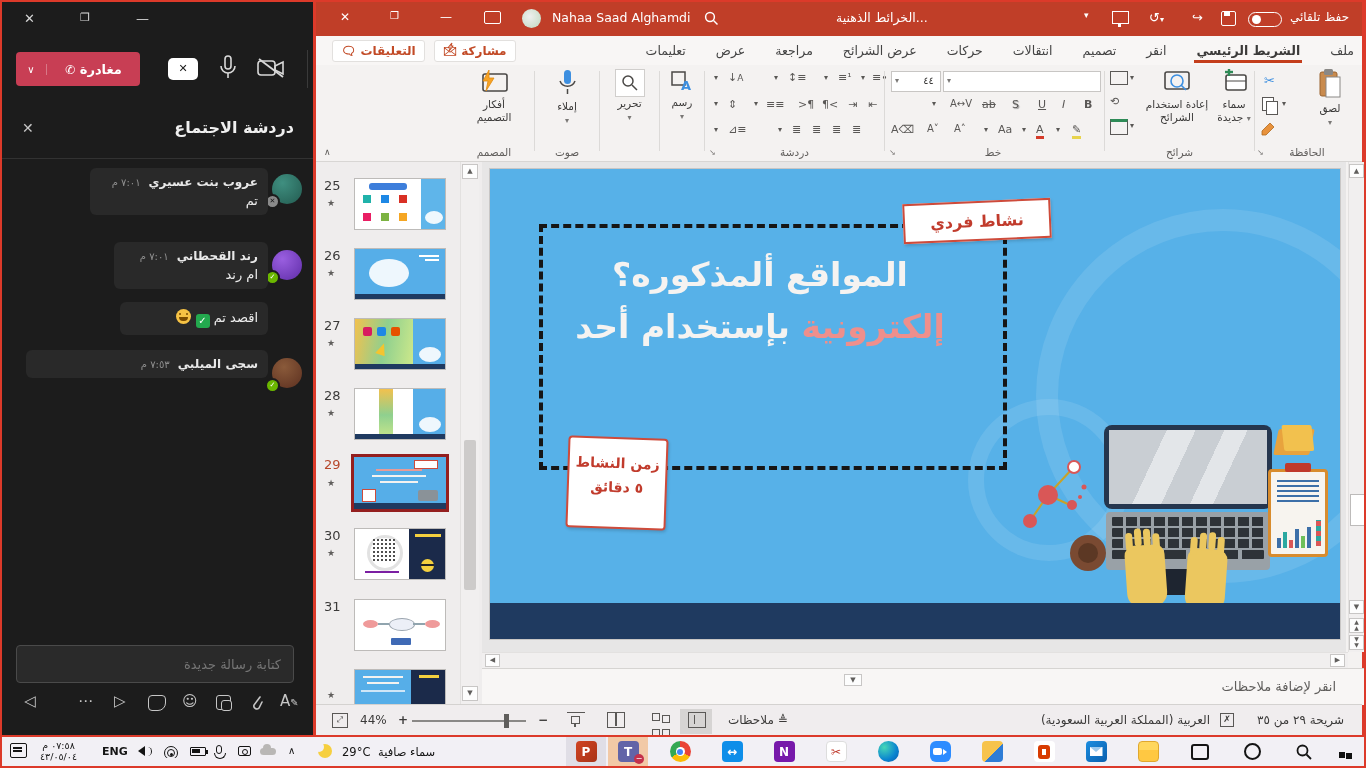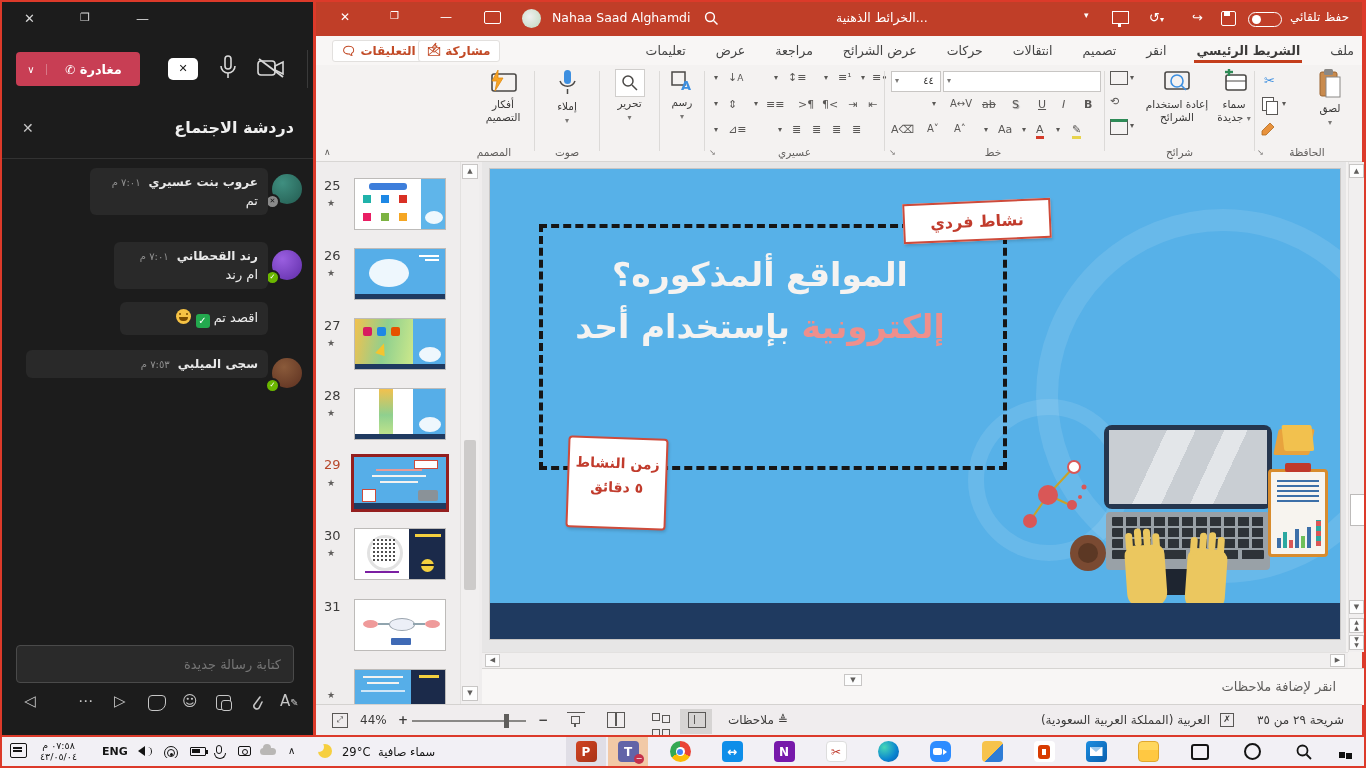--- a/index.html
+++ b/index.html
@@ -194,39 +194,39 @@
           <span style="position:absolute;left:2px;top:0;width:6px;height:4px;background:#fff"></span>
         </span>
       <span class="tb-it" style="left:932px;top:10px;width:32px;height:13px;border:1.4px solid #fff;border-radius:8px">
           <span style="position:absolute;left:3px;top:2px;width:9px;height:9px;border-radius:50%;background:#fff"></span>
         </span>
       <span class="tb-it" style="left:974px;font-size:12px">حفظ تلقائي</span>
     </div>
 
     <div id="tabrow">
       <span class="pillbtn" style="left:16px">🗨 <span>التعليقات</span></span>
-      <span class="pillbtn" style="left:102px">🖄 <span>مشاركة</span></span>
+      <span class="pillbtn" style="left:118px">🖄 <span>مشاركة</span></span>
       <div id="tabs">
         <span class="tab">ملف</span>
         <span class="tab active">الشريط الرئيسي</span>
         <span class="tab">انقر</span>
         <span class="tab">تصميم</span>
         <span class="tab">انتقالات</span>
         <span class="tab">حركات</span>
         <span class="tab">عرض الشرائح</span>
         <span class="tab">مراجعة</span>
         <span class="tab">عرض</span>
         <span class="tab">تعليمات</span>
       </div>
     </div>
 
     <div id="ribbon">
       <span class="ric" style="left:8px;top:82px;font-size:9px">∧</span>
 
-      <div class="bigbtn" style="left:150px;width:74px">
+      <div class="bigbtn" style="left:141px;width:74px">
         <svg width="30" height="26" viewBox="0 0 30 26">
           <rect x="4" y="5" width="24" height="17" rx="2" fill="none" stroke="#4A4846" stroke-width="1.6"></rect>
           <path d="M10 1 L4 12 h5 l-2 10 8-13 h-5z" fill="#F7A325" stroke="#E08A10" stroke-width=".8"></path>
         </svg>
         <div><span>أفكار</span><br><span>التصميم</span></div>
       </div>
       <div class="rgrouplbl" style="left:141px;width:74px">المصمم</div>
       <div class="rsep" style="left:218px"></div>
 
       <div class="bigbtn" style="left:221px;width:60px">
@@ -276,21 +276,21 @@
       <span class="ric" style="left:532px;top:33px">⇥</span>
       <span class="ric" style="left:552px;top:33px">⇤</span>
       <span class="ric" style="left:398px;top:60px;font-size:8px">▾</span>
       <span class="ric" style="left:412px;top:58px">⊿≡</span>
       <span class="ric" style="left:462px;top:60px;font-size:8px">▾</span>
       <span class="ric" style="left:476px;top:58px">≣</span>
       <span class="ric" style="left:496px;top:58px">≣</span>
       <span class="ric" style="left:516px;top:58px">≣</span>
       <span class="ric" style="left:536px;top:58px">≣</span>
       <span class="launch" style="left:393px">↘</span>
-      <div class="rgrouplbl" style="left:391px;width:175px">عسيري</div>
+      <div class="rgrouplbl" style="left:391px;width:175px">دردشة</div>
       <div class="rsep" style="left:568px"></div>
 
       <div class="combo" style="left:575px;top:6px;width:48px">
         <span style="position:absolute;left:3px;top:4px;font-size:8px;color:#7A7876">▾</span>
         <span style="position:absolute;right:6px;top:3px">٤٤</span>
       </div>
       <div class="combo" style="left:627px;top:6px;width:156px">
         <span style="position:absolute;left:3px;top:4px;font-size:8px;color:#7A7876">▾</span>
       </div>
       <span class="ric" style="left:616px;top:34px;font-size:8px">▾</span>

